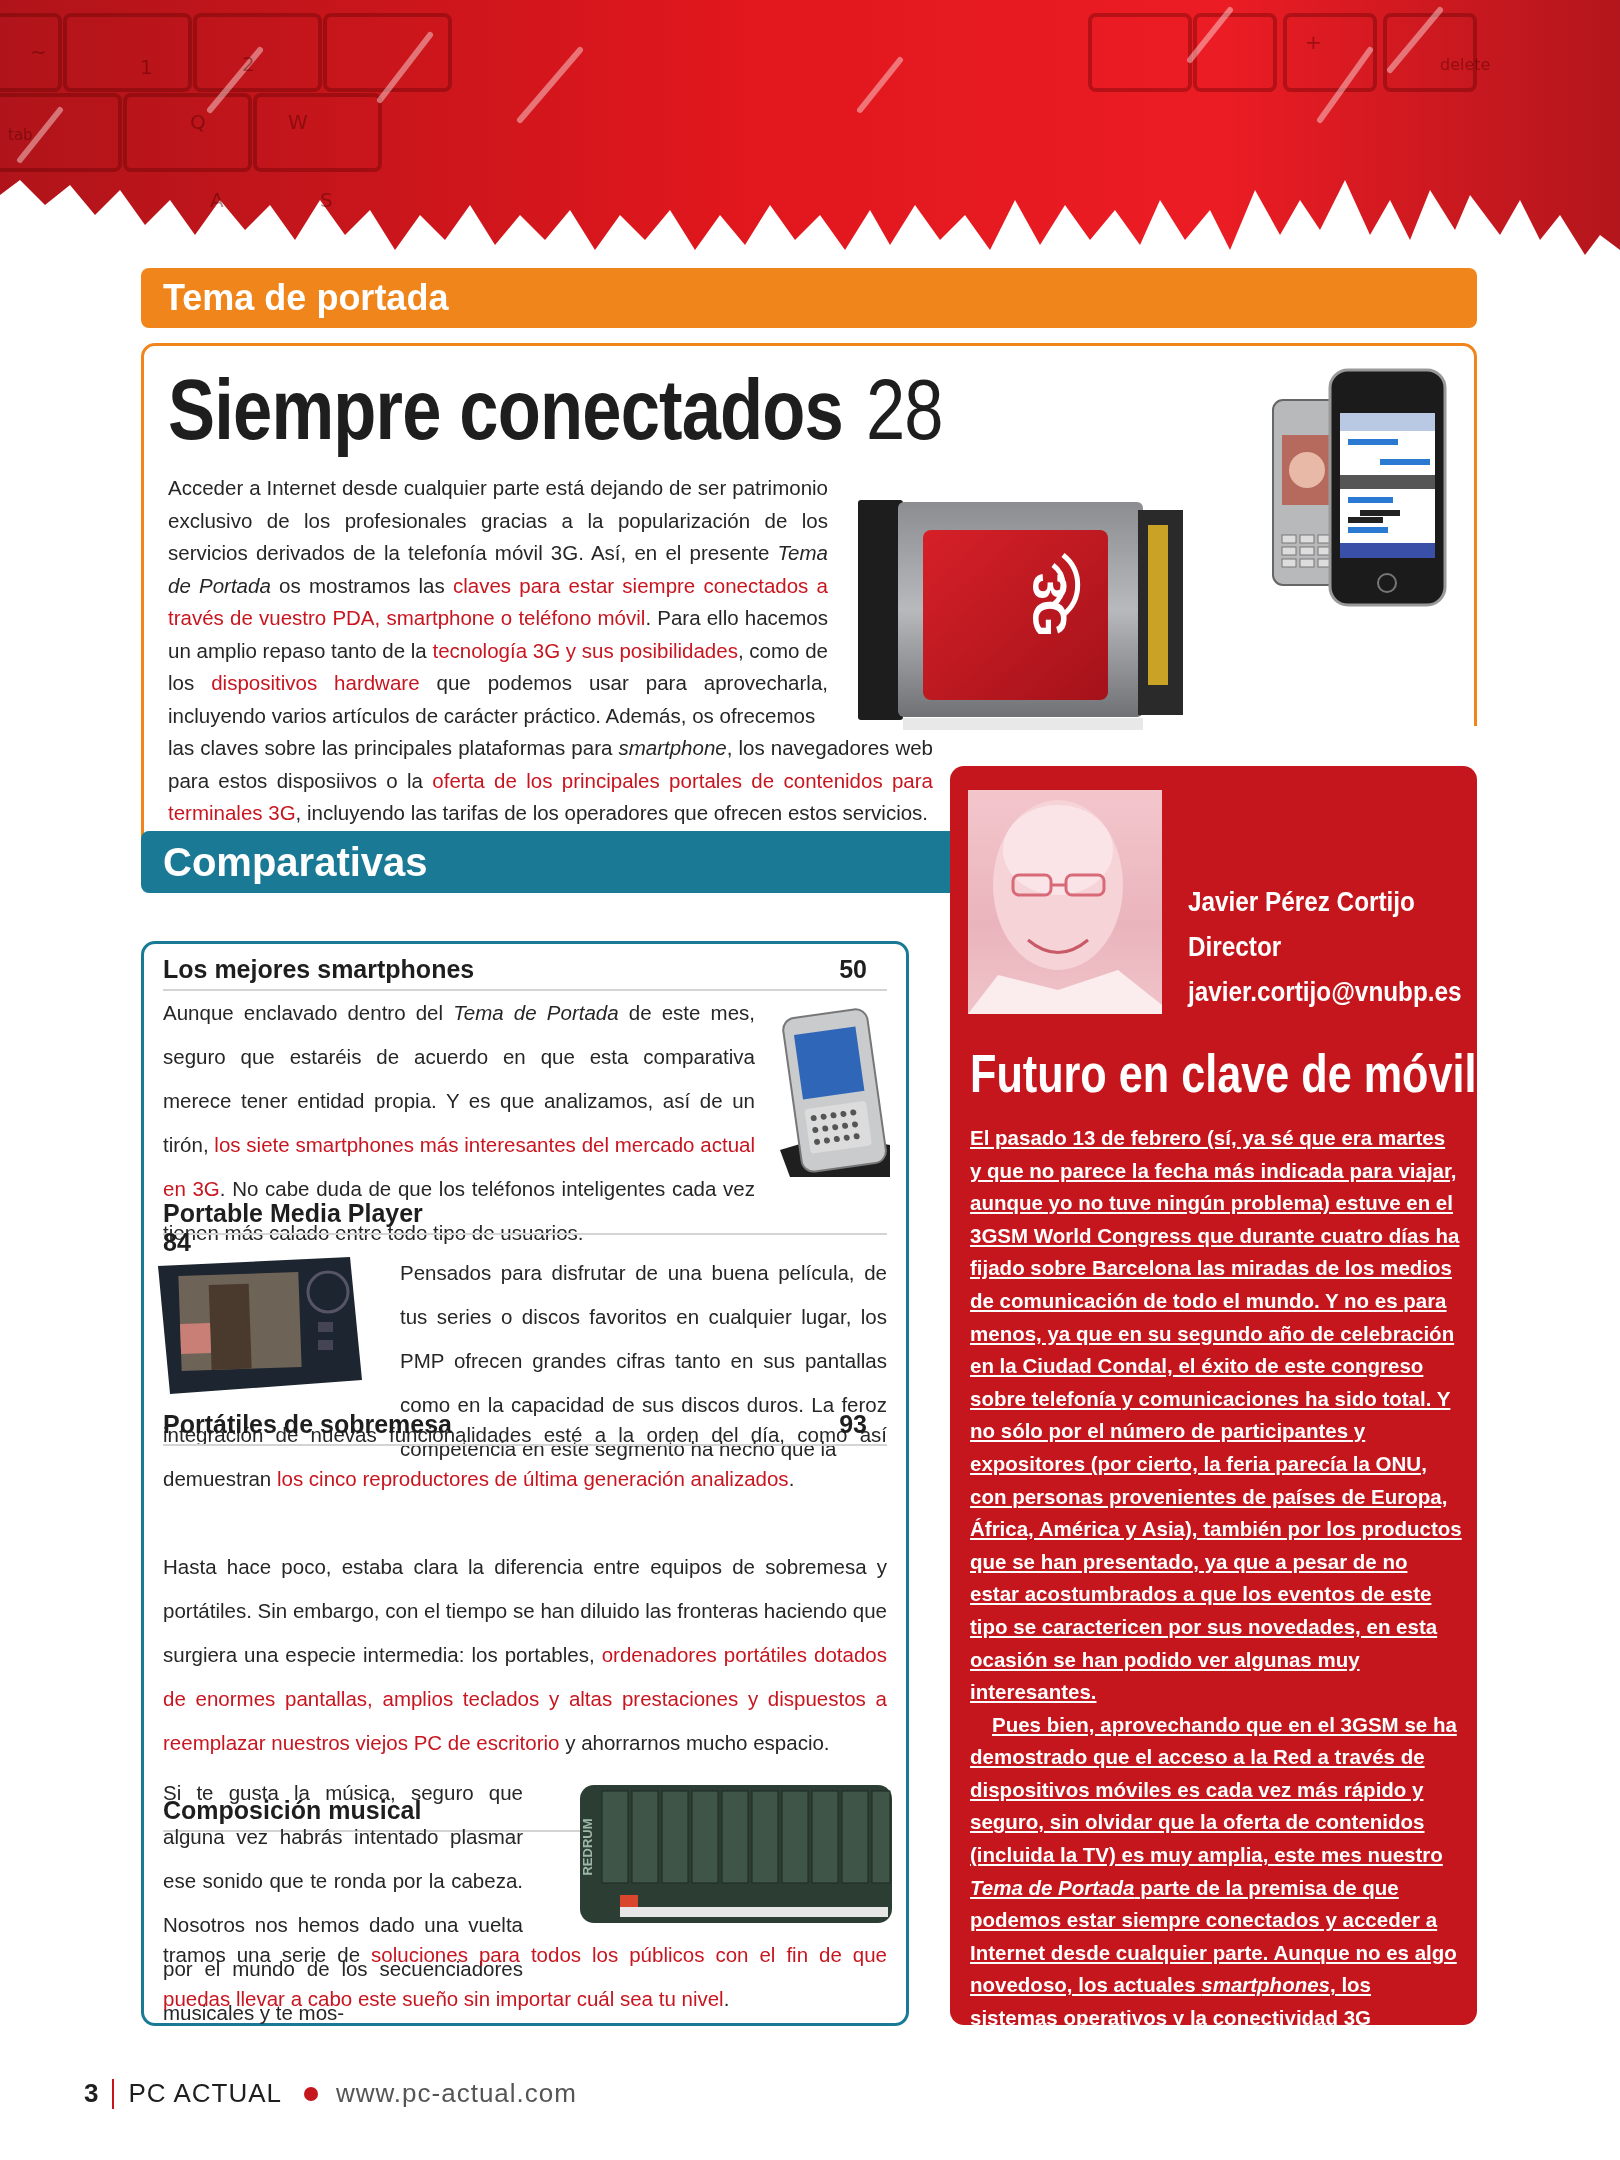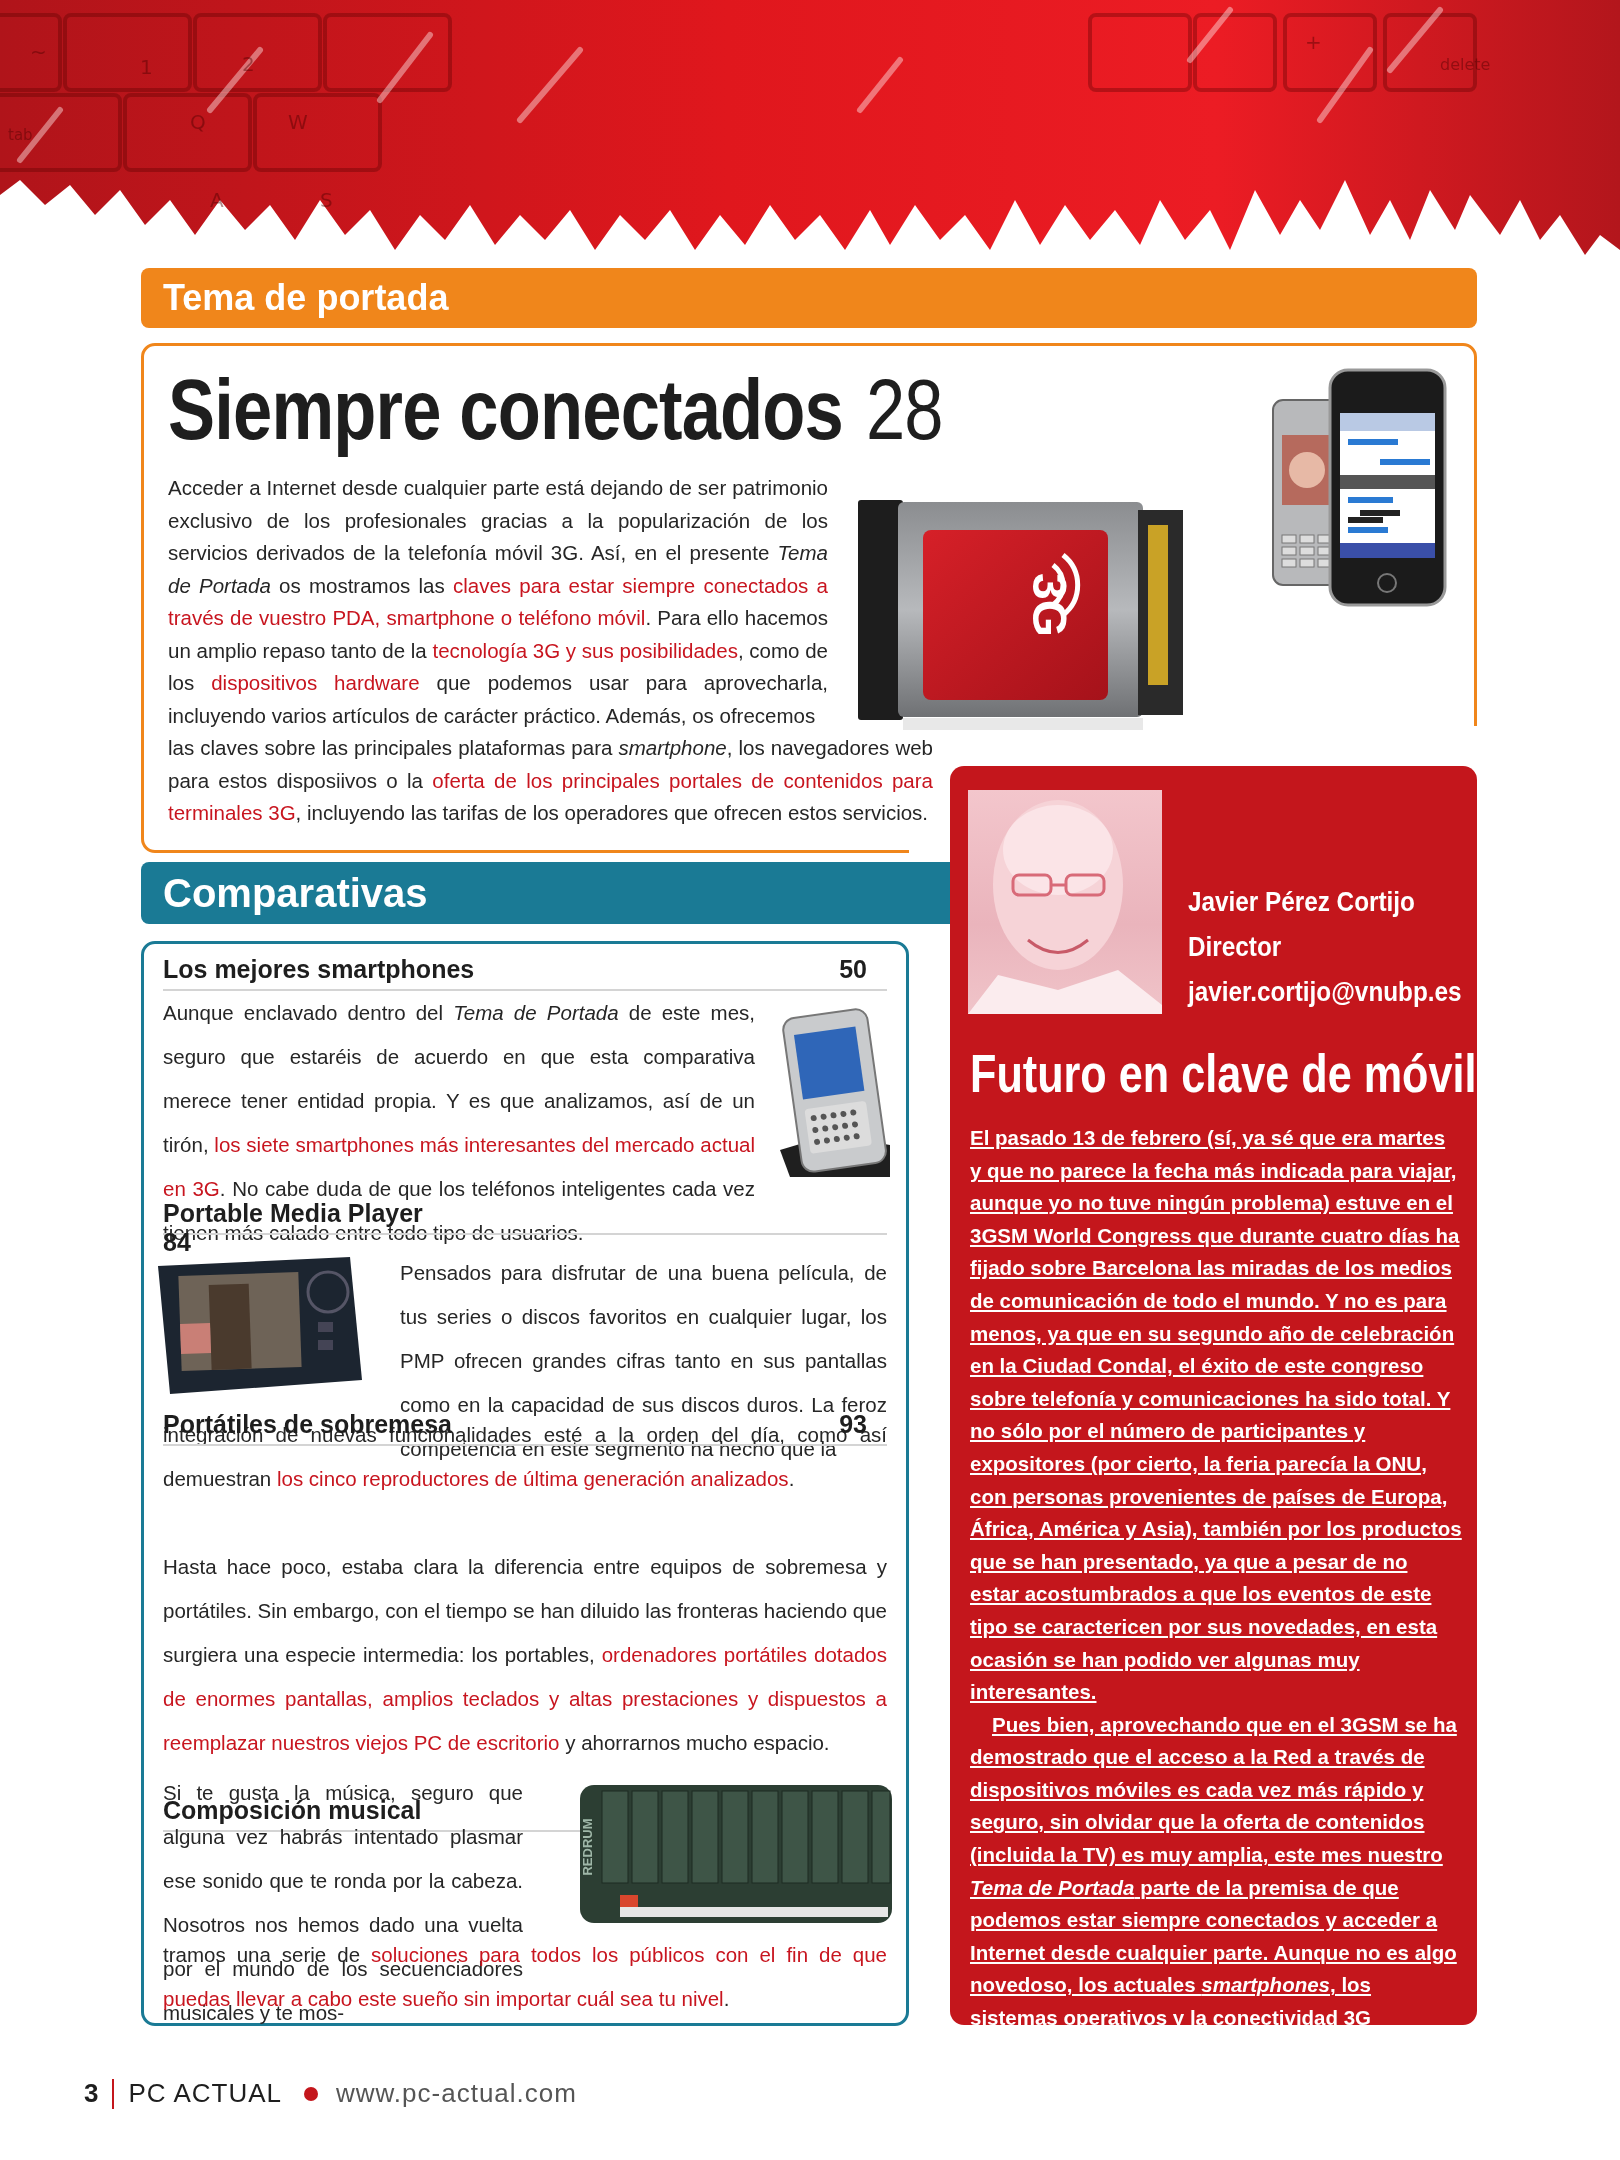--- a/index.html
+++ b/index.html
@@ -16,21 +16,21 @@
   }
   .key-label { position: absolute; font-family: "DejaVu Sans", sans-serif; color: rgba(80,0,0,0.45); font-size: 20px; }
 
   
   .section-bar {
     position: absolute; left: 141px; height: 60px; border-radius: 8px;
     color: #fff; font-family: "Liberation Sans", sans-serif; font-weight: bold;
     display: flex; align-items: center; padding-left: 22px;
   }
   .bar-portada { top: 268px; width: 1336px; background: #f0861b; font-size: 36px; }
-  .bar-comparativas { top: 862px; width: 832px; background: #1a7a95; font-size: 40px; height: 62px; }
+  .bar-comparativas { top: 831px; width: 832px; background: #1a7a95; font-size: 40px; height: 62px; }
 
   
   .portada-frame {
     position: absolute; left: 141px; top: 343px; width: 1336px; height: 510px;
     border: 3px solid #f0861b; border-radius: 14px;
     border-right-color: #f0861b;
   }
   .portada-frame::after { 
     content: ""; position: absolute; left: 765px; top: 380px; width: 580px; height: 140px; background: #fff;
   }

